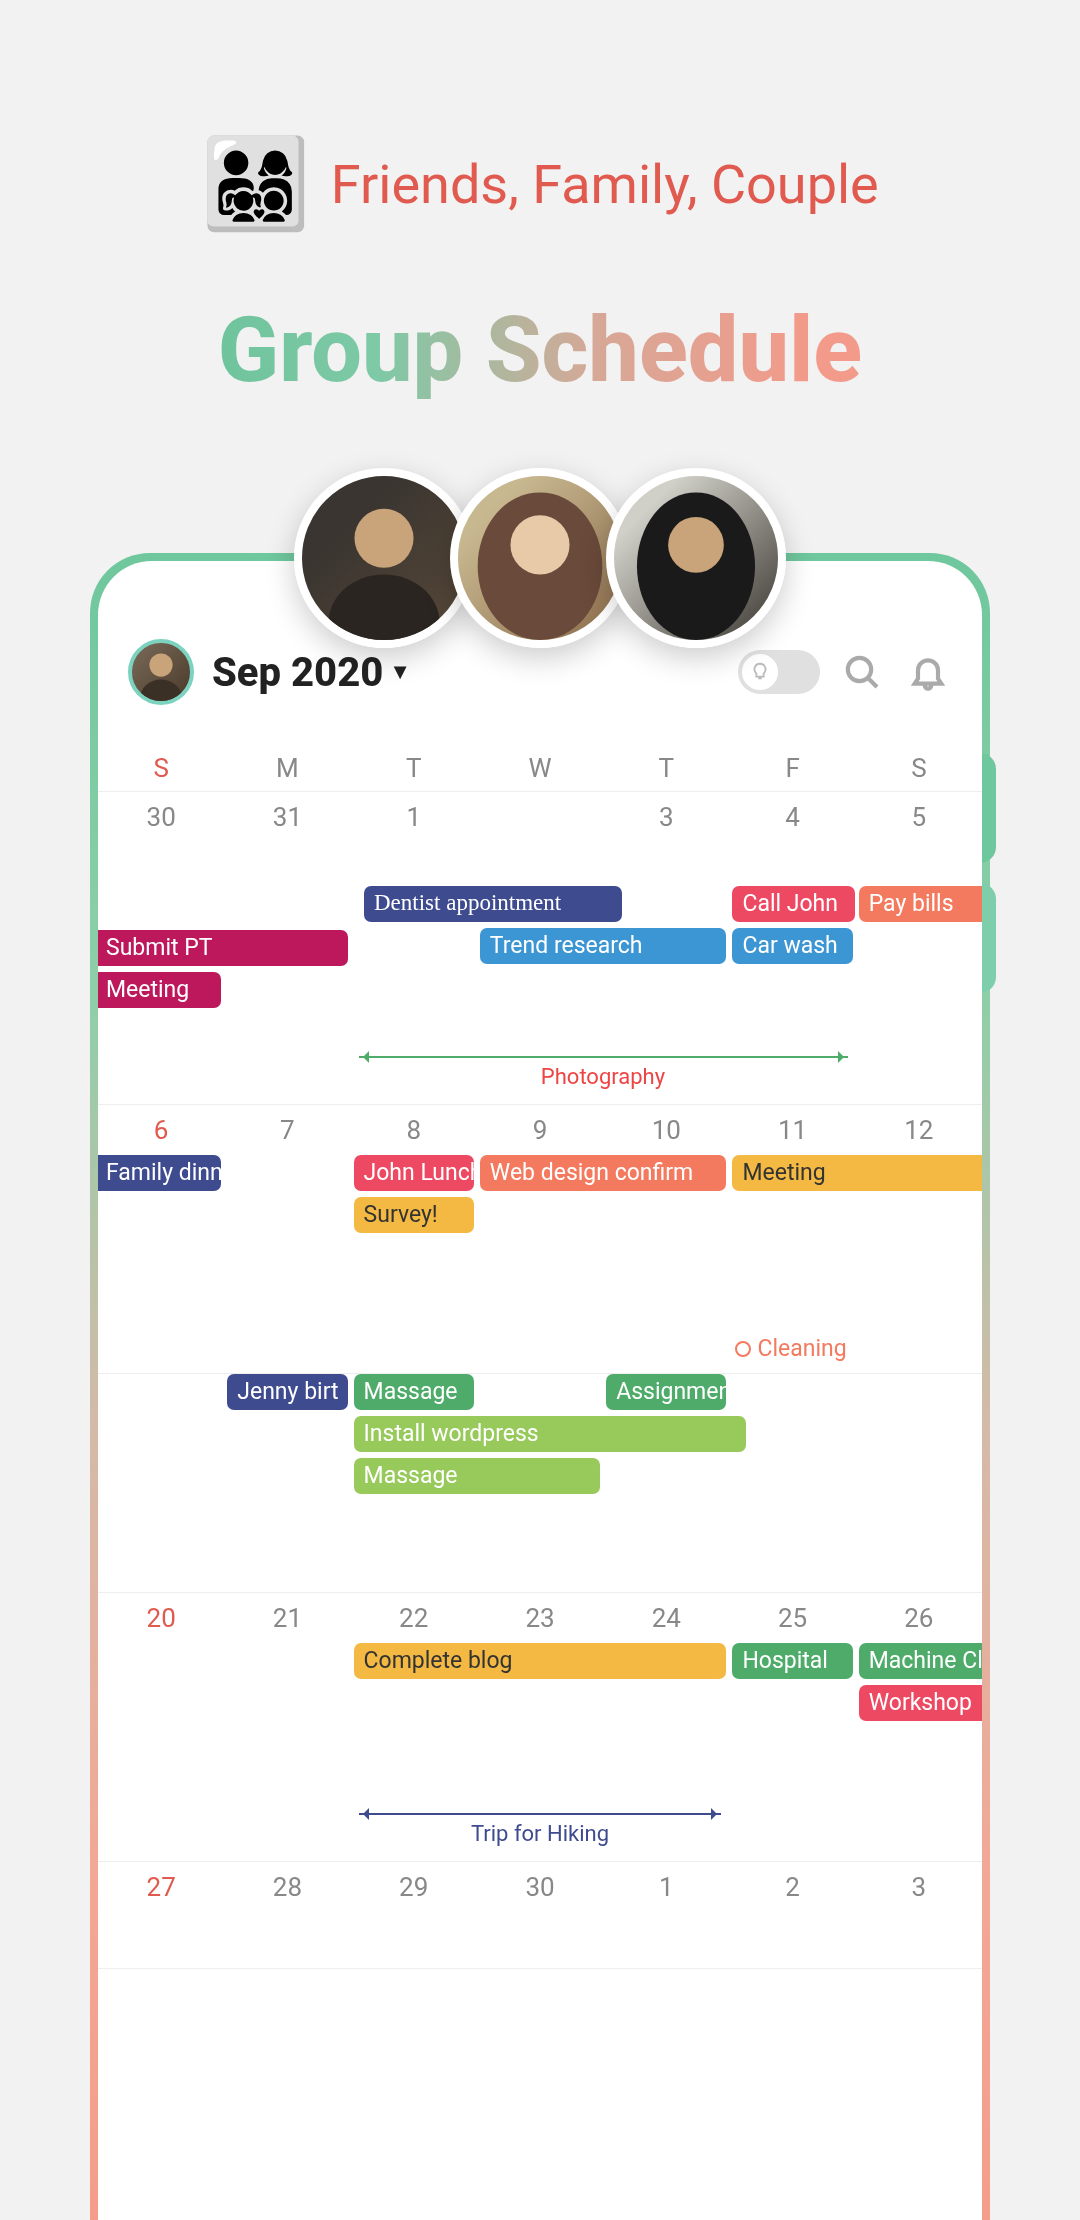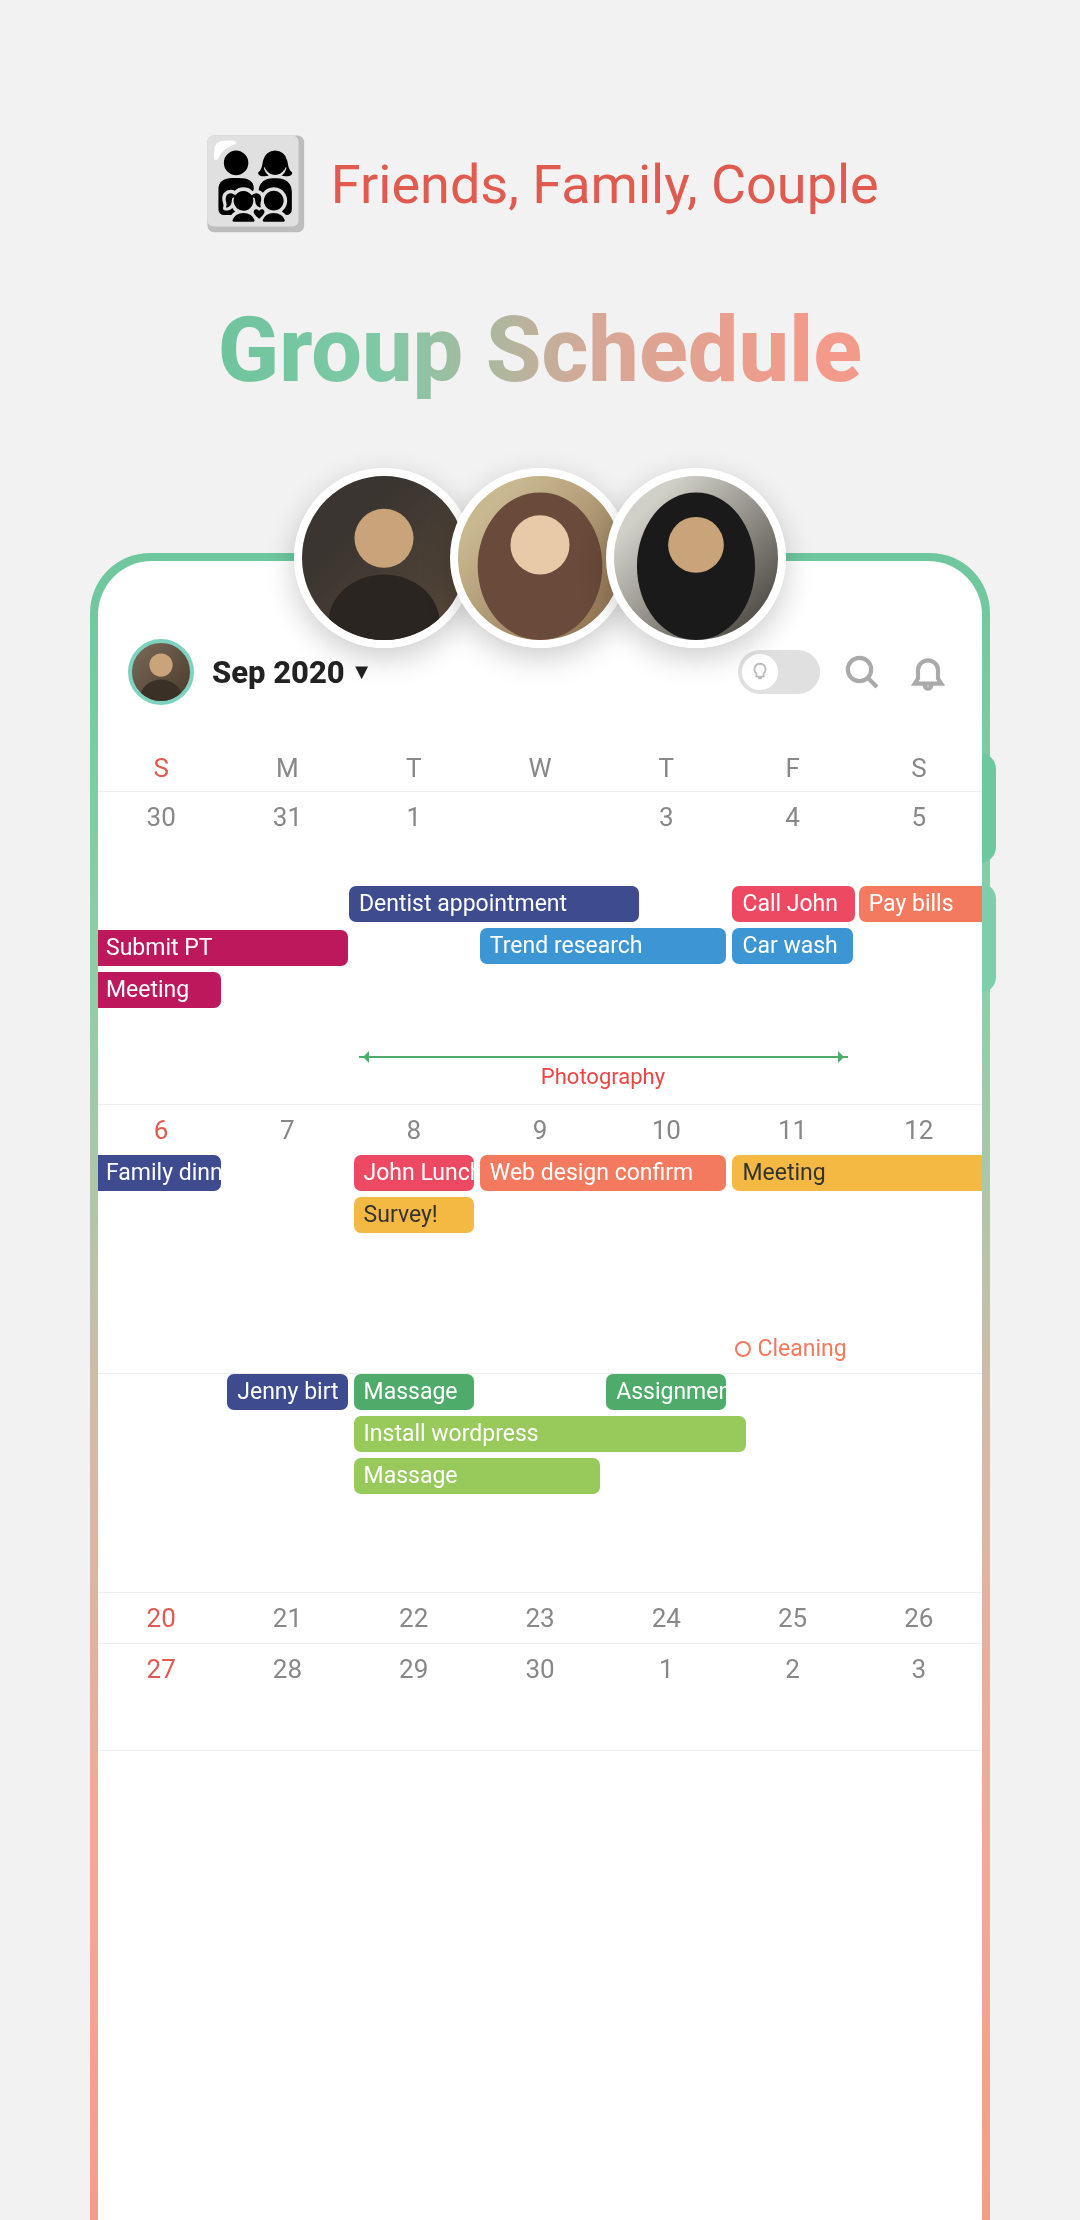--- a/index.html
+++ b/index.html
@@ -12,21 +12,21 @@
 .avatars{position:absolute;top:-85px;left:50%;transform:translateX(-50%);display:flex;z-index:10;}
 .avatar{width:180px;height:180px;border-radius:50%;border:8px solid #fff;background:#ccc;box-shadow:0 10px 30px rgba(0,0,0,.2);margin:0 -12px;overflow:hidden;}
 .av1{background:linear-gradient(135deg,#3a3530 30%,#5a4a3a);}
 .av2{background:linear-gradient(135deg,#c8b890 20%,#8a6a4a);}
 .av3{background:linear-gradient(135deg,#d0d0c8 20%,#3a3530);}
 .avatar svg{width:100%;height:100%;}
 .phone{width:900px;border-radius:60px 60px 0 0;padding:8px;background:linear-gradient(180deg,#6fc79d 0%,#8dcfa8 25%,#d4baa8 50%,#f2a896 75%,#f59a88 100%);}
 .screen{background:#fff;border-radius:54px 54px 0 0;overflow:hidden;height:1725px;position:relative;}
 .topbar{display:flex;align-items:center;padding:78px 30px 20px;gap:18px;}
 .mini-avatar{width:66px;height:66px;border-radius:50%;border:4px solid #7dd3c0;background:linear-gradient(135deg,#7a6a5a,#4a3a2a);overflow:hidden;}
-.month-label{font-size:31px;font-weight:800;color:#222;}
+.month-label{font-size:40px;font-weight:800;color:#222;}
 .chevron-down{margin-left:6px;font-size:22px;color:#222;}
 .spacer{flex:1;}
 .toggle{width:82px;height:44px;background:#e0e0e0;border-radius:22px;position:relative;}
 .toggle-knob{position:absolute;left:4px;top:4px;width:36px;height:36px;background:#fff;border-radius:50%;display:flex;align-items:center;justify-content:center;color:#bbb;}
 .icon-btn{width:48px;height:48px;display:flex;align-items:center;justify-content:center;color:#888;}
 .icon-btn svg{width:40px;height:40px;stroke:#aaa;fill:none;stroke-width:2.5;}
 .dayheader{display:grid;grid-template-columns:repeat(7,1fr);border-bottom:1px solid #eee;margin-top:20px;}
 .dayheader div{text-align:center;font-size:26px;color:#888;padding:8px 0;}
 .dayheader div.sun{color:#e05a4f;}
 .week{position:relative;border-bottom:1px solid #eee;}
@@ -132,21 +132,21 @@
               <div>31</div>
               <div>1</div>
               <div class="today">2<div class="today-bg"></div></div>
               <div>3</div>
               <div>4</div>
               <div>5</div>
             </div>
             <div class="evlayer" style="--h: 218px;">
               <div class="ev pinkL" style="border-top-left-radius: 0px; border-bottom-left-radius: 0px; left: -2px; width: 251.571px; top: 0px;">Submit PT</div>
               <div class="ev pinkL" style="border-top-left-radius: 0px; border-bottom-left-radius: 0px; left: -2px; width: 125.286px; top: 42px;">Meeting</div>
-              <div class="ev blueD" style="left: 251px; width: 290px; top: 0px;">Dentist appointment</div>
+              <div class="ev blueD" style="left: 266px; width: 258px; top: 0px; font-family: Liberation Serif, serif;">Dentist appointment</div>
               <div class="ev blue" style="left: 381.857px; width: 246.571px; top: 42px;">Trend research</div>
               <div class="ev red" style="left: 634.429px; width: 123px; top: 0px;">Call John</div>
               <div class="ev blue" style="left: 634.429px; width: 120.286px; top: 42px;">Car wash</div>
               <div class="ev orange" style="border-top-right-radius: 0px; border-bottom-right-radius: 0px; left: 760.714px; width: 125.286px; top: 0px;">Pay bills</div>
               <div class="span-arrow" style="top: 170px;">
                 <div class="line" style="background: rgb(79, 171, 106); left: 260.571px; width: 489.143px;"></div>
                 <div style="position: absolute; left: 258.571px; top: -5px; border-width: 6px; border-style: solid; border-color: transparent rgb(79, 171, 106) transparent transparent; border-image: initial;"></div>
                 <div style="position: absolute; left: 739.714px; top: -5px; border-width: 6px; border-style: solid; border-color: transparent transparent transparent rgb(79, 171, 106); border-image: initial;"></div>
                 <div class="lbl" style="color: #ef4444; top: 8px; left: 505px;">Photography</div>
               </div>
@@ -186,20 +186,32 @@
           <div class="week">
             <div class="daterow">
               <div class="sun">20</div>
               <div>21</div>
               <div>22</div>
               <div>23</div>
               <div>24</div>
               <div>25</div>
               <div>26</div>
             </div>
+            <div class="evlayer" style="--h: 218px;">
+              <div class="ev yellow" style="left: 255.571px; width: 372.857px; top: 0px;">Complete blog</div>
+              <div class="ev green" style="left: 634.429px; width: 120.286px; top: 0px;">Hospital</div>
+              <div class="ev green" style="border-top-right-radius: 0px; border-bottom-right-radius: 0px; left: 760.714px; width: 125.286px; top: 0px;">Machine Cl</div>
+              <div class="ev red" style="border-top-right-radius: 0px; border-bottom-right-radius: 0px; left: 760.714px; width: 125.286px; top: 42px;">Workshop</div>
+              <div class="span-arrow" style="top: 170px;">
+                <div class="line" style="background: rgb(63, 75, 143); left: 260.571px; width: 362.857px;"></div>
+                <div style="position: absolute; left: 258.571px; top: -5px; border-width: 6px; border-style: solid; border-color: transparent rgb(63, 75, 143) transparent transparent; border-image: initial;"></div>
+                <div style="position: absolute; left: 613.429px; top: -5px; border-width: 6px; border-style: solid; border-color: transparent transparent transparent rgb(63, 75, 143); border-image: initial;"></div>
+                <div class="lbl" style="color: rgb(63, 75, 143); top: 8px; left: 442px;">Trip for Hiking</div>
+              </div>
+            </div>
           </div>
           <div class="week">
             <div class="daterow">
               <div class="sun">27</div>
               <div>28</div>
               <div>29</div>
               <div>30</div>
               <div>1</div>
               <div>2</div>
               <div>3</div>

